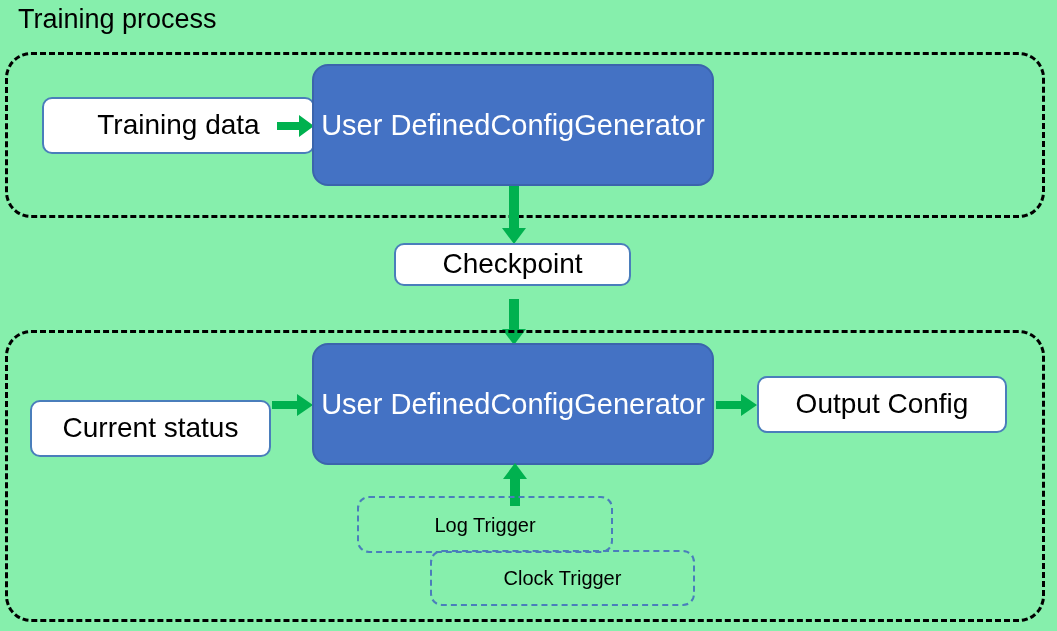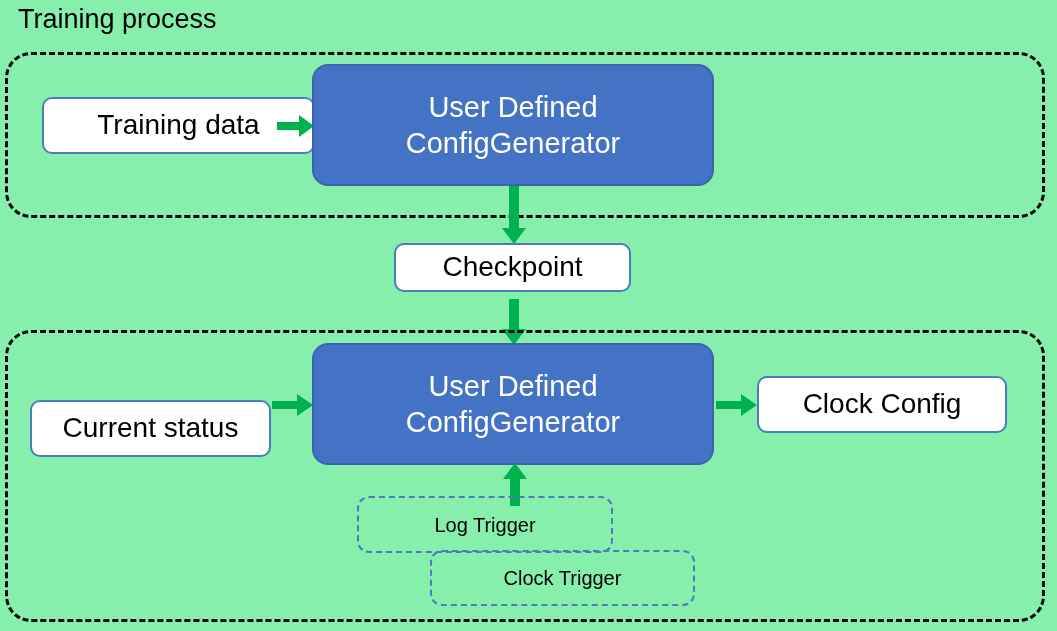--- a/index.html
+++ b/index.html
@@ -56,21 +56,21 @@
   }
 
   
   .proc-box {
     position: absolute;
     box-sizing: border-box;
     background: #4472c4;
     border: 2px solid #3b64ac;
     border-radius: 16px;
     display: flex;
-    flex-direction: column;
+    flex-direction: row;
     align-items: center;
     justify-content: center;
     color: #ffffff;
     font-size: 29px;
     line-height: 1.25;
     text-align: center;
     font-family: "Liberation Sans", sans-serif;
   }
   .proc-box .line { display: block; }
 
@@ -120,21 +120,21 @@
     <span class="line">User Defined</span>
     <span class="line">ConfigGenerator</span>
   </div>
 
   <div class="arrow" style="left:500px; top:186px;">
     <svg width="28" height="60" viewBox="0 0 28 60" aria-hidden="true">
       <path d="M9 0 L19 0 L19 42 L26 42 L14 58 L2 42 L9 42 Z" fill="#00B14F"></path>
     </svg>
   </div>
 
-  <div class="node-box" style="left:394px; top:243px; width:237px; height:49px;">
+  <div class="node-box" style="left:394px; top:243px; width:237px; height:43px;">
     <span>Checkpoint</span>
   </div>
 
   <div class="arrow" style="left:500px; top:299px;">
     <svg width="28" height="48" viewBox="0 0 28 48" aria-hidden="true">
       <path d="M9 0 L19 0 L19 30 L26 30 L14 46 L2 30 L9 30 Z" fill="#00B14F"></path>
     </svg>
   </div>
 
 
@@ -155,21 +155,21 @@
     <span class="line">ConfigGenerator</span>
   </div>
 
   <div class="arrow" style="left:716px; top:391px;">
     <svg width="42" height="28" viewBox="0 0 42 28" aria-hidden="true">
       <path d="M0 10 L25 10 L25 3 L41 14 L25 25 L25 18 L0 18 Z" fill="#00B14F"></path>
     </svg>
   </div>
 
   <div class="node-box" style="left:757px; top:376px; width:250px; height:57px;">
-    <span>Clock Config</span>
+    <span>Output Config</span>
   </div>
 
   <div class="arrow" style="left:501px; top:463px;">
     <svg width="28" height="44" viewBox="0 0 28 44" aria-hidden="true">
       <path d="M14 0 L26 16 L19 16 L19 43 L9 43 L9 16 L2 16 Z" fill="#00B14F"></path>
     </svg>
   </div>
 
   <div class="trigger-box" style="left:357px; top:496px; width:256px; height:57px;">
     <span>Log Trigger</span>

